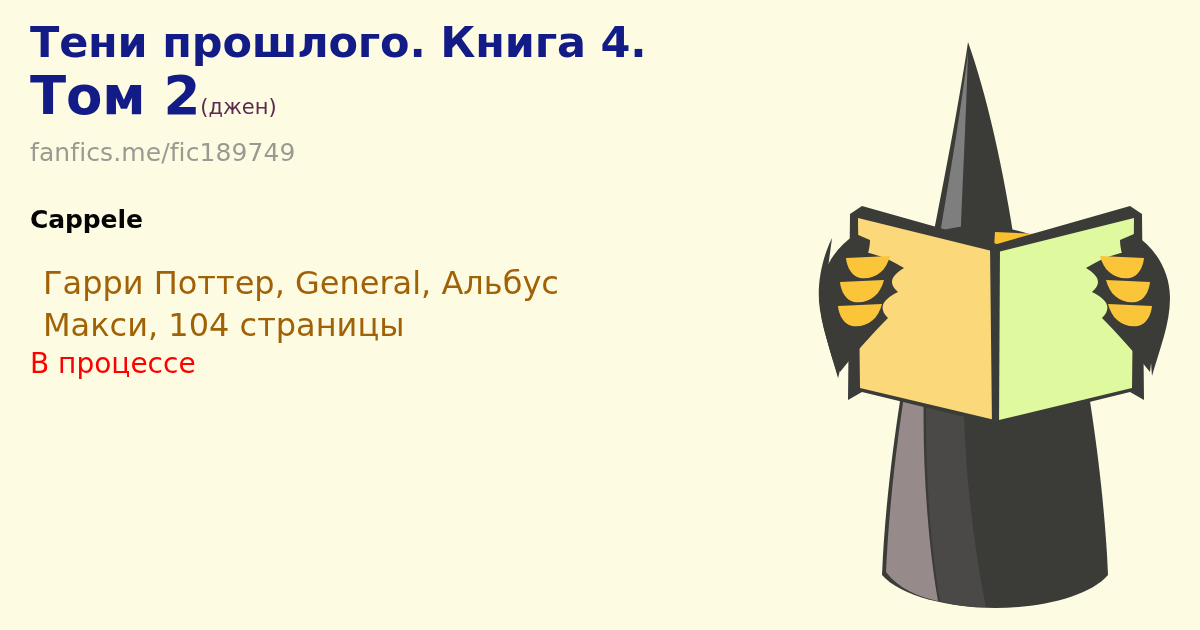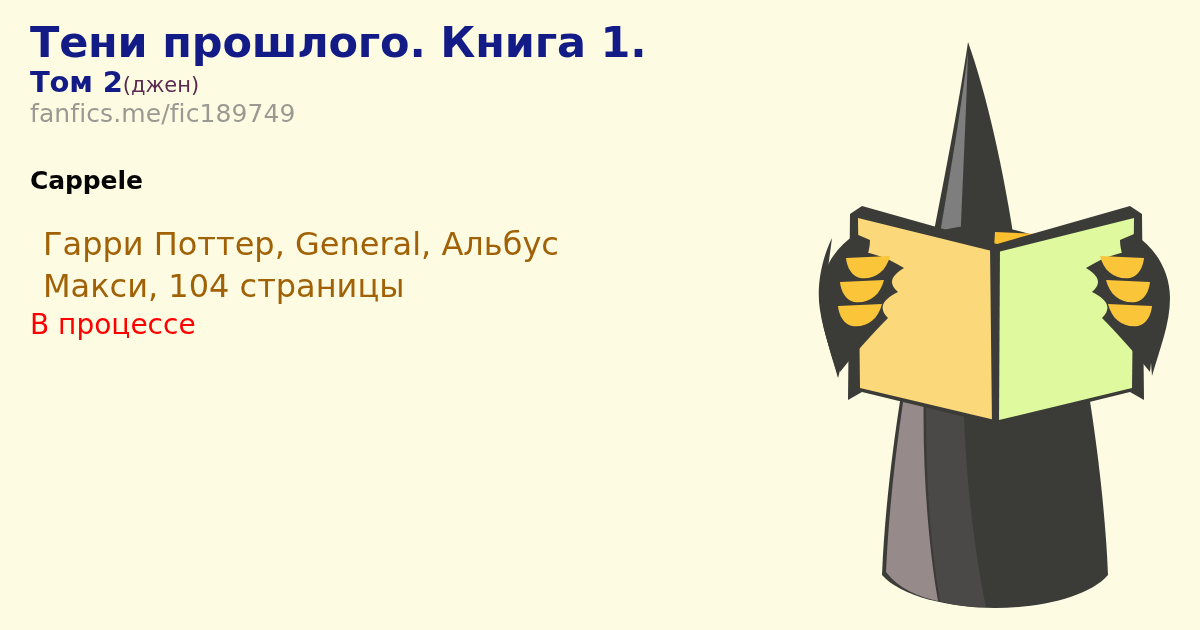--- a/index.html
+++ b/index.html
@@ -41,37 +41,37 @@
     letter-spacing: -0.2px;
     white-space: nowrap;
   }
   .title-line-2 {
     display: block;
     font-size: 0;
     line-height: 1.12;
     white-space: nowrap;
   }
   .title-part {
-    font-size: 29px;
+    font-size: 53px;
     font-weight: bold;
     color: #131B87;
     letter-spacing: -0.2px;
     vertical-align: baseline;
   }
   .genre {
     font-size: 21px;
     font-weight: normal;
     color: #5B2A50;
     vertical-align: baseline;
     margin-left: 0;
   }
 
   .url {
     display: block;
-    margin-top: 0;
+    margin-top: 12px;
     font-size: 25px;
     color: #9A9A93;
     letter-spacing: 0.1px;
   }
 
   .author {
     display: block;
     margin-top: 38px;
     font-size: 25px;
     font-weight: bold;
@@ -109,21 +109,21 @@
   .art svg { display: block; }
 </style>
 </head>
 <body>
 
 <div class="card">
 
   <div class="info">
 
     <div class="title-block">
-      <span class="title-line">Тени прошлого. Книга 1.</span>
+      <span class="title-line">Тени прошлого. Книга 4.</span>
       <span class="title-line-2">
         <span class="title-part">Том 2</span><span class="genre">(джен)</span>
       </span>
     </div>
 
     <span class="url">fanfics.me/fic189749</span>
 
     <span class="author">Cappele</span>
 
     <div class="tags">

